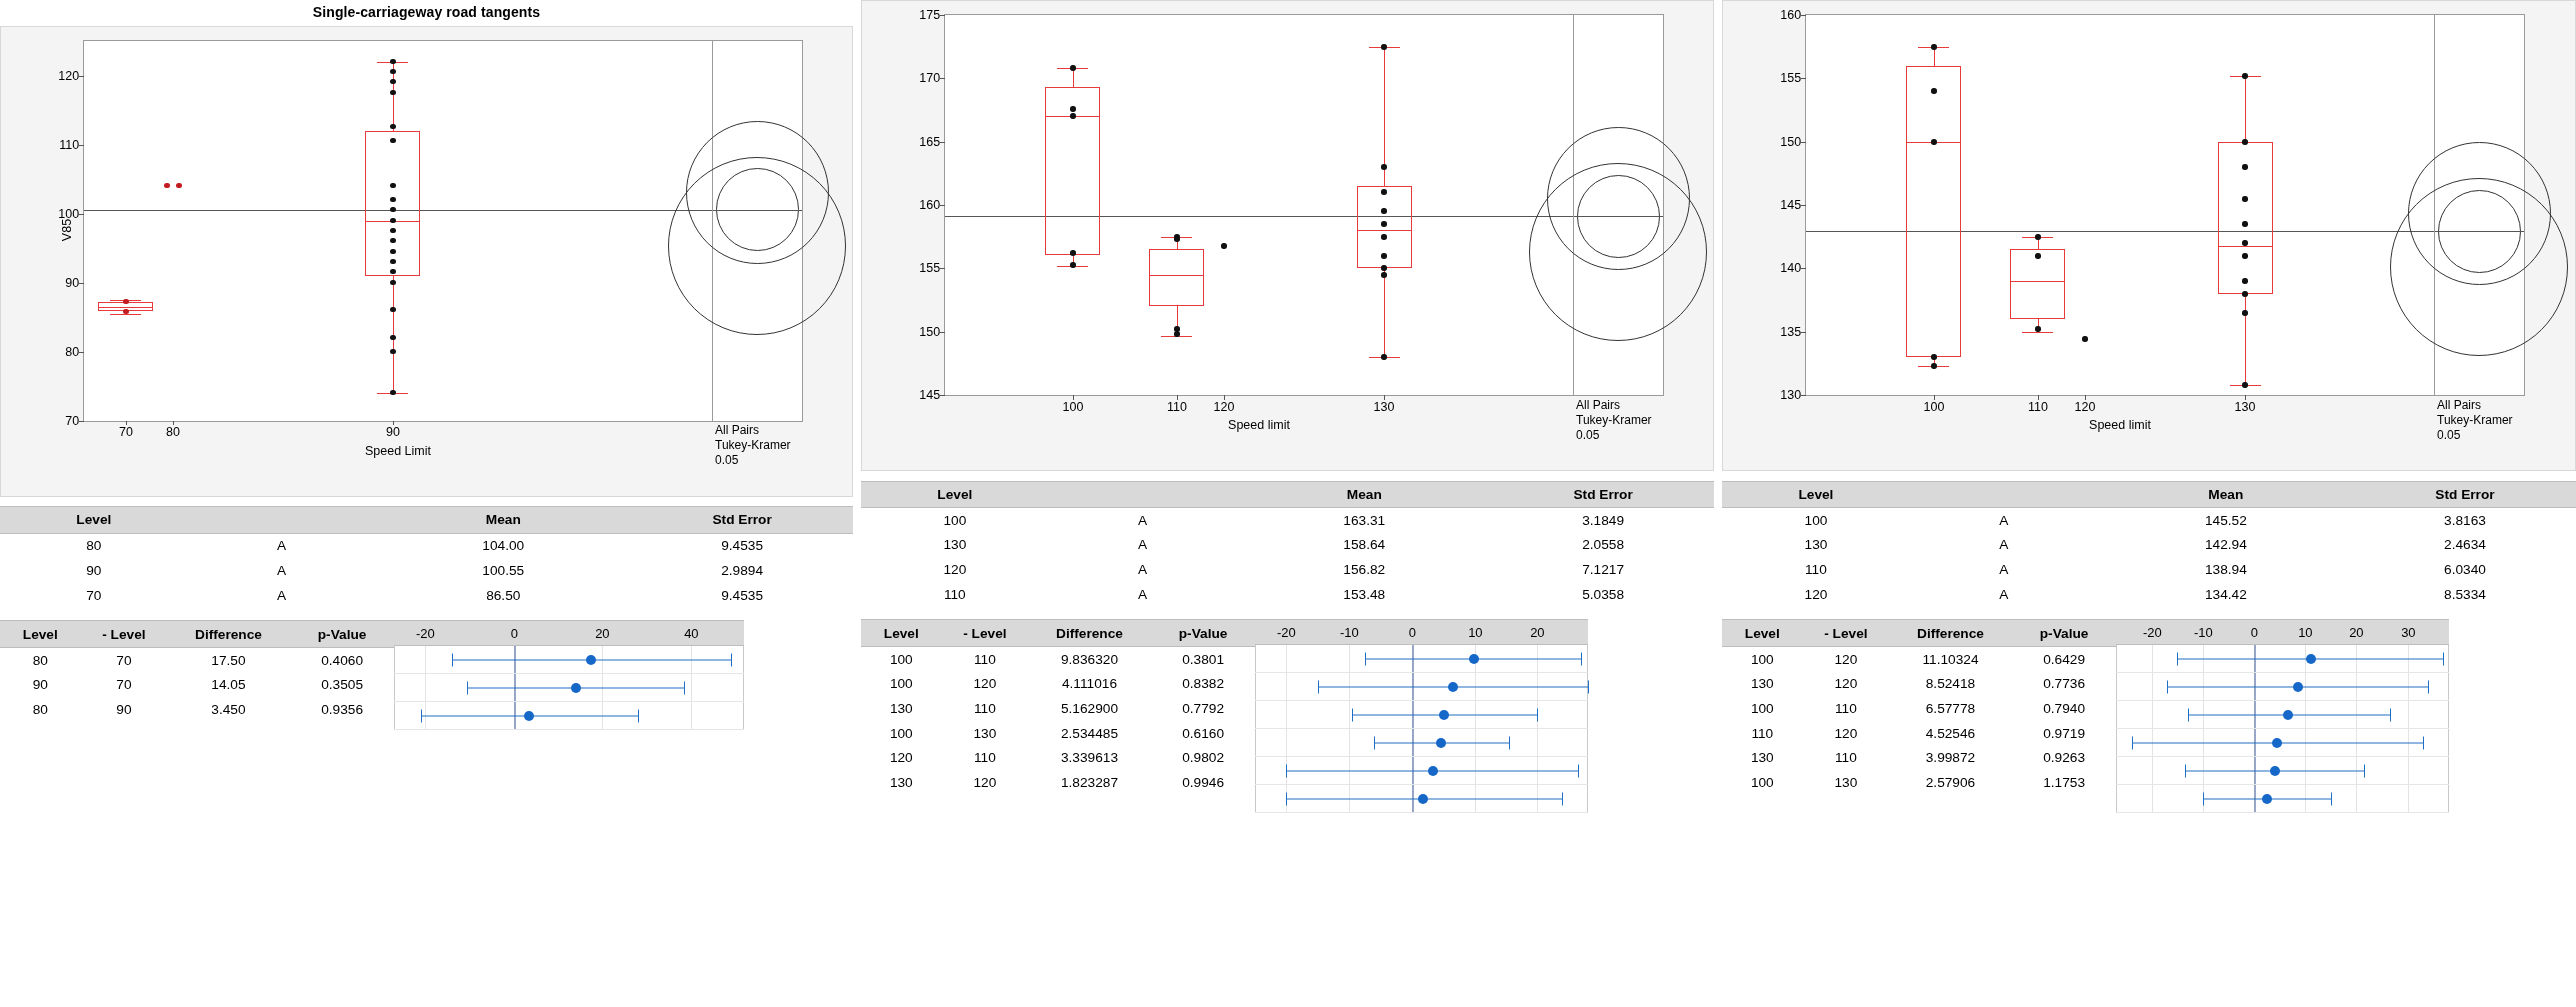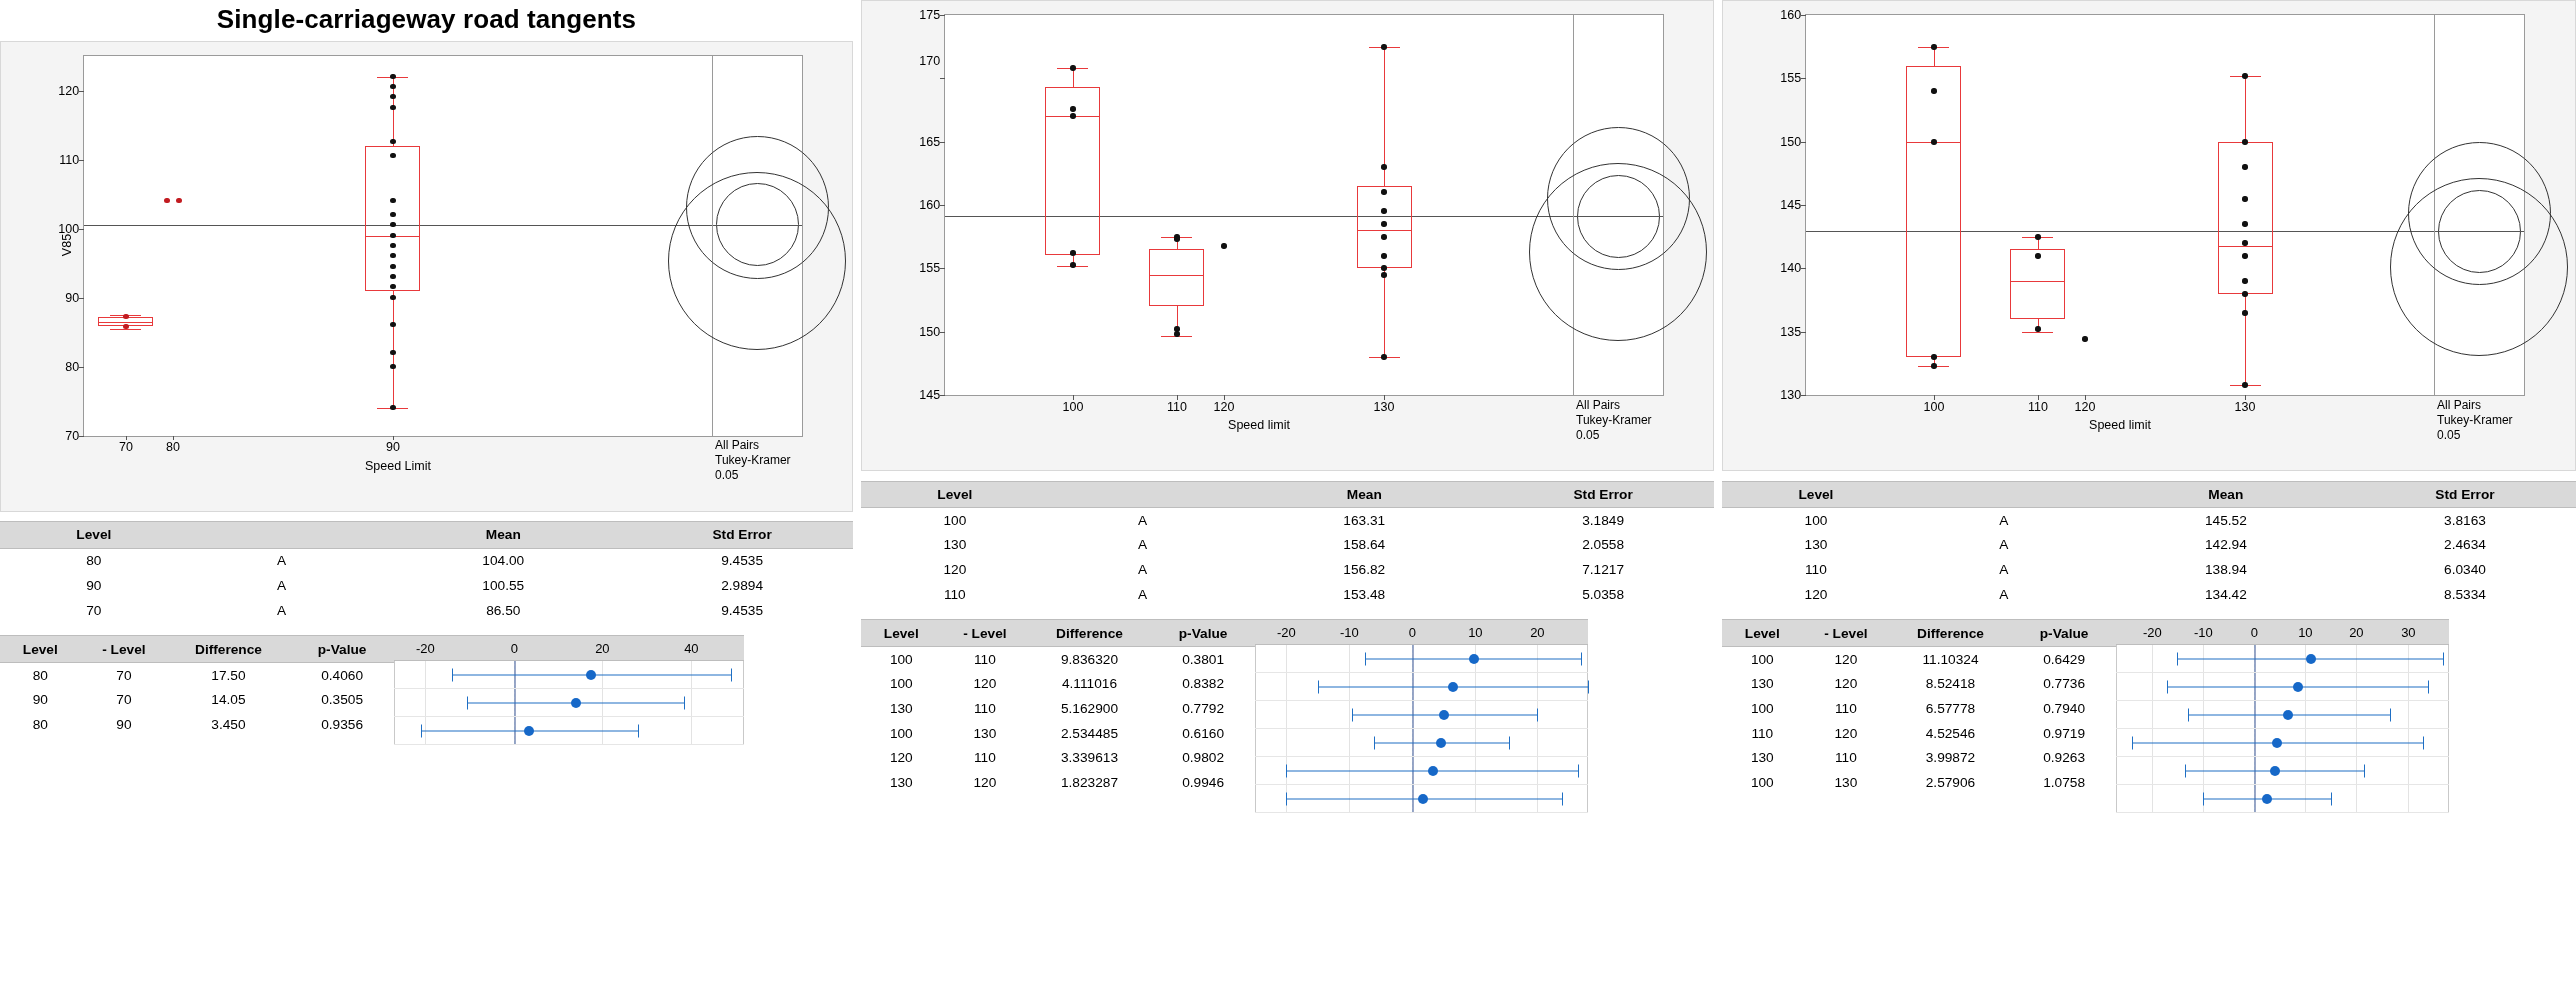--- a/index.html
+++ b/index.html
@@ -3,21 +3,21 @@
 <meta charset="utf-8">
 <style>
   html,body{margin:0;padding:0;background:#ffffff;}
   body{width:2576px;height:1007px;font-family:"Liberation Sans",sans-serif;color:#000;}
   .page{position:relative;width:2576px;height:1007px;}
   .panel{position:absolute;top:0;}
   .p1{left:0;width:853px;}
   .p2{left:861px;width:853px;}
   .p3{left:1722px;width:854px;}
 
-  .chart-title{text-align:center;font-size:26px;font-weight:bold;margin:3.6px 0 6px 0;letter-spacing:0.1px;}
+  .chart-title{text-align:center;font-size:14px;font-weight:bold;margin:3.6px 0 6px 0;letter-spacing:0.1px;}
   .chart-box{background:#f4f4f4;border:0.6px solid #d8d8d8;position:relative;height:469px;}
 
   .plotwrap{position:absolute;left:46px;top:13px;right:8.3px;bottom:14.3px;}
   .axisbox{position:absolute;left:36px;top:0;width:719px;height:380px;}
   .plotarea{position:absolute;left:0;top:0;width:629px;height:380px;background:#fff;border:0.6px solid #9a9a9a;}
   .cmpbox{position:absolute;left:629px;top:0;width:89px;height:380px;background:#fff;border:0.6px solid #9a9a9a;border-left:0.6px solid #9a9a9a;}
   .ylab{position:absolute;left:-27px;top:50%;transform:translateY(-50%) rotate(-90deg);transform-origin:center;font-size:12.5px;white-space:nowrap;}
   .ytick{position:absolute;right:100%;margin-right:4.8px;transform:translateY(-50%);font-size:12.5px;white-space:nowrap;}
   .ytickmark{position:absolute;left:-4.8px;width:4.8px;height:0.6px;background:#555;}
   .xtick{position:absolute;top:100%;margin-top:4.8px;transform:translateX(-50%);font-size:12.5px;white-space:nowrap;}
@@ -268,21 +268,21 @@
               <div class="ytick" style="top: 380px;">145</div>
               <div class="ytickmark" style="top: 380px;"></div>
               <div class="ytick" style="top: 317px;">150</div>
               <div class="ytickmark" style="top: 317px;"></div>
               <div class="ytick" style="top: 253px;">155</div>
               <div class="ytickmark" style="top: 253px;"></div>
               <div class="ytick" style="top: 190px;">160</div>
               <div class="ytickmark" style="top: 190px;"></div>
               <div class="ytick" style="top: 127px;">165</div>
               <div class="ytickmark" style="top: 127px;"></div>
-              <div class="ytick" style="top: 46px; margin-left: 30px;">170</div>
+              <div class="ytick" style="top: 63px; margin-left: 30px;">170</div>
               <div class="ytickmark" style="top: 63px;"></div>
               <div class="ytick" style="top: 0px;">175</div>
               <div class="ytickmark" style="top: 0px;"></div>
               <div class="meanline" style="top: 201px;"></div>
               <div class="bx" style="left: 100px; top: 72px; width: 55px; height: 168px;"></div>
               <div class="med" style="left: 100px; top: 101px; width: 55px;"></div>
               <div class="whisk" style="left: 128px; top: 53px; height: 19px;"></div>
               <div class="whisk" style="left: 128px; top: 241px; height: 10px;"></div>
               <div class="cap" style="left: 112px; top: 53px; width: 31px;"></div>
               <div class="cap" style="left: 112px; top: 251px; width: 31px;"></div>
@@ -683,21 +683,21 @@
               <tr>
                 <td class="dl">130</td>
                 <td class="dl2">110</td>
                 <td class="dd">3.99872</td>
                 <td class="dp">0.9263</td>
               </tr>
               <tr>
                 <td class="dl">100</td>
                 <td class="dl2">130</td>
                 <td class="dd">2.57906</td>
-                <td class="dp">1.0758</td>
+                <td class="dp">1.1753</td>
               </tr>
             </tbody>
         </table>
         <div class="ciwrap" style="width:333px;">
           <div class="cihead" id="p2cihead">
               <div class="citick" style="left: 36px;">-20</div>
               <div class="citick" style="left: 87px;">-10</div>
               <div class="citick" style="left: 138px;">0</div>
               <div class="citick" style="left: 189px;">10</div>
               <div class="citick" style="left: 240px;">20</div>

